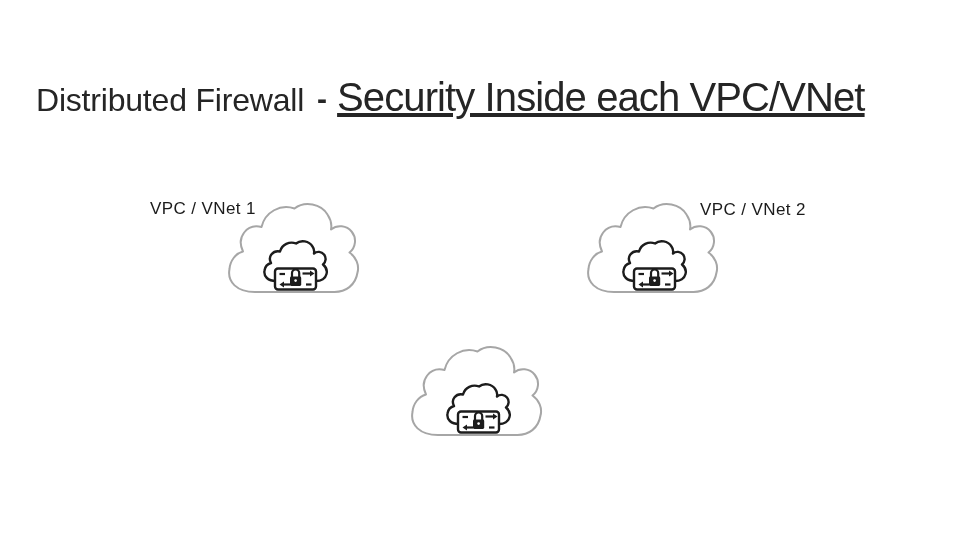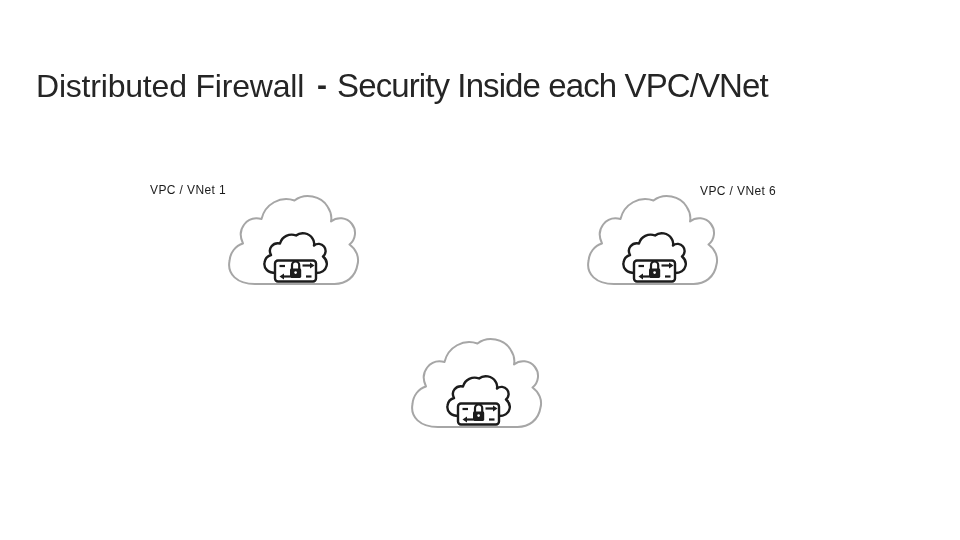--- a/index.html
+++ b/index.html
@@ -5,35 +5,35 @@
   :root{
     --cloud-outline:#a6a6a6;
     --firewall-icon:#1c1c1c;
     --label-text:#1b1b1b;
     --title-color:#252525;
     --page-bg:#ffffff;
   }
   *{margin:0;padding:0;box-sizing:border-box;}
   html,body{width:960px;height:540px;background:var(--page-bg);overflow:hidden;}
   body{font-family:"Liberation Sans", sans-serif;position:relative;}
-  .canvas{position:absolute;left:0;top:9px;width:960px;height:420px;background:var(--page-bg);}
+  .canvas{position:absolute;left:0;top:17px;width:960px;height:420px;background:var(--page-bg);}
 
   .title-row{
     position:absolute;left:36px;top:58px;
     display:flex;align-items:baseline;white-space:nowrap;
     color:var(--title-color);
   }
   .title-part1{font-size:32px;letter-spacing:-0.2px;font-weight:400;}
   .title-sep{font-size:30px;font-weight:700;margin:0 10px 0 13px;position:relative;top:-2px;}
-  .title-part2{font-size:33px;letter-spacing:-0.9px;font-weight:400;}
+  .title-part2{font-size:40px;letter-spacing:-0.9px;font-weight:400;text-decoration:underline;}
 
   .vpc-label{
     position:absolute;
-    font-size:12px;letter-spacing:0.4px;
-    color:var(--label-text);white-space:nowrap;
+    font-size:17px;letter-spacing:0.4px;
+    color:var(--label-text);white-space:nowrap;margin-top:8px;
   }
   .label-1{left:150px;top:174px;}
   .label-2{left:700px;top:175px;}
   .label-3{left:537px;top:335px;}
 
   .cloud-svg{position:absolute;width:150px;height:100px;overflow:visible;}
   .cloud-1{left:220px;top:182px;}
   .cloud-2{left:579px;top:182px;}
   .cloud-3{left:403px;top:325px;}
 
@@ -98,21 +98,21 @@
         </g>
       </symbol>
     </defs>
   </svg>
 
   <div class="vpc-label label-1">VPC / VNet 1</div>
   <svg class="cloud-svg cloud-1" viewBox="0 0 150 100">
     <use href="#vpc-cloud"></use>
   </svg>
 
-  <div class="vpc-label label-2">VPC / VNet 6</div>
+  <div class="vpc-label label-2">VPC / VNet 2</div>
   <svg class="cloud-svg cloud-2" viewBox="0 0 150 100">
     <use href="#vpc-cloud"></use>
   </svg>
 
   <svg class="cloud-svg cloud-3" viewBox="0 0 150 100">
     <use href="#vpc-cloud"></use>
   </svg>
 
 </div>
 

